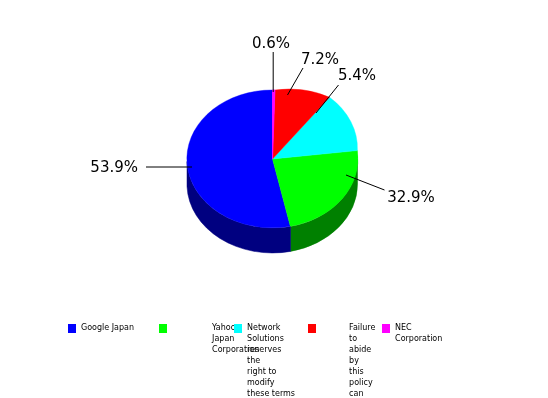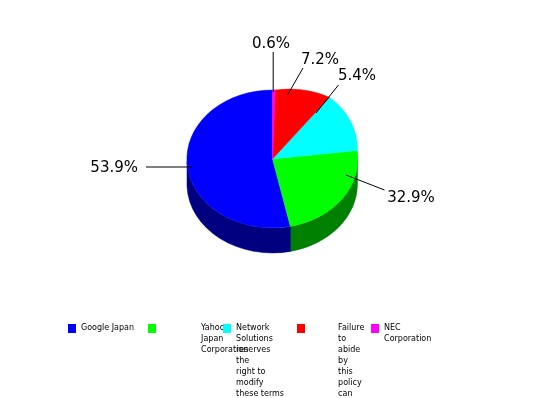--- a/index.html
+++ b/index.html
@@ -55,21 +55,21 @@
     margin-right: 5px;
     flex: 0 0 auto;
   }
   .legend-label {
     font-family: "DejaVu Sans", sans-serif;
     font-size: 8px;
     line-height: 11px;
     color: #000000;
     white-space: pre-line;
   }
-  .li-0 { margin-right: 14px; }
+  .li-0 { margin-right: 25px; }
   .li-1 { margin-right: 15px; width: 60px; gap: 40px; }
   .li-2 { margin-right: 12px; width: 62px; }
   .li-3 { margin-right: 12px; width: 62px; gap: 28px; }
   .li-4 { width: 60px; }
 </style>
 </head>
 <body>
 
 <div id="chart-root">
 

